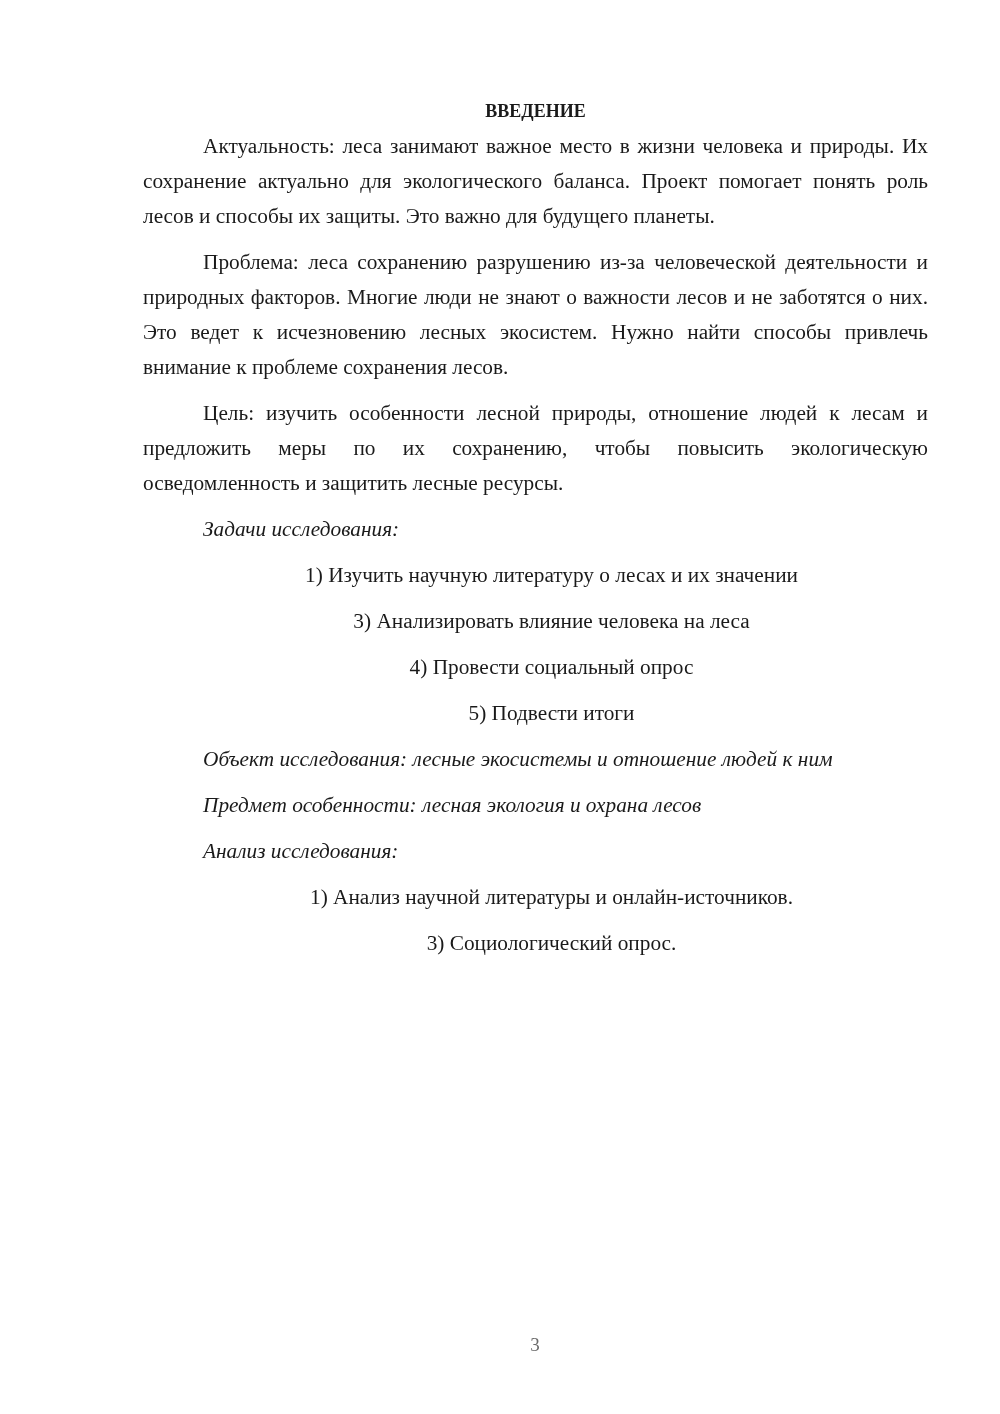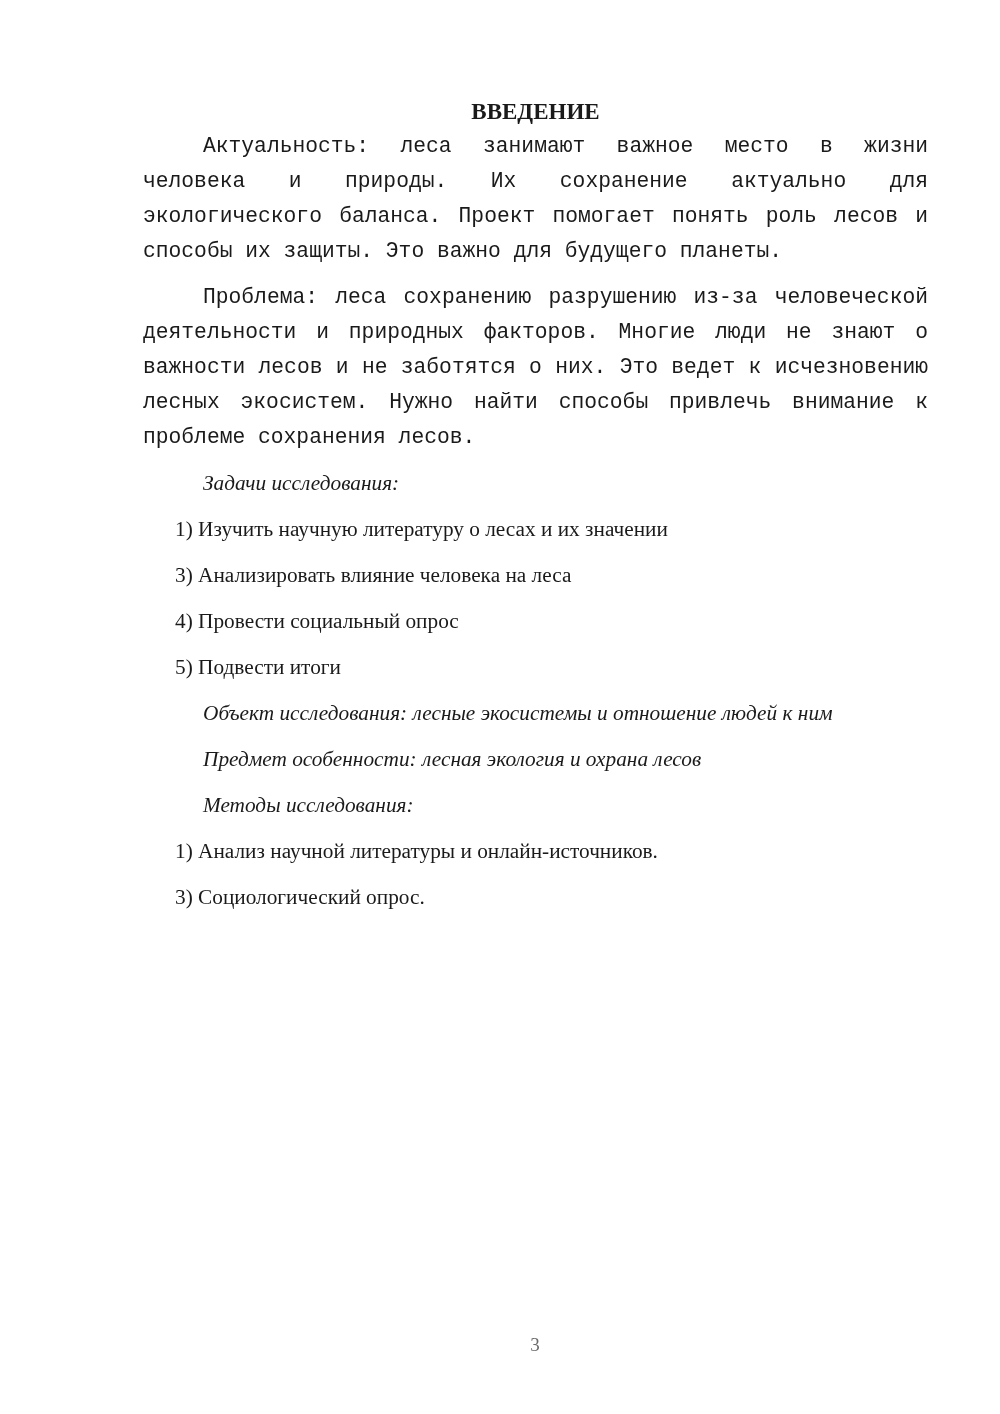--- a/index.html
+++ b/index.html
@@ -19,44 +19,44 @@
       position: absolute;
       left: 143px;
       top: 94px;
       width: 785px;
       font-size: 21.3px;
       line-height: 35px;
     }
     .title {
       text-align: center;
       font-weight: bold;
-      font-size: 23px;
+      font-size: 18px;
       line-height: 35px;
       margin: 0 0 0 0;
       height: 35px;
     }
     .para {
       text-align: justify;
       text-indent: 60px;
       margin: 0 0 11px 0;
-      font-family: Liberation Mono, monospace;
     }
     .label {
       text-indent: 60px;
       margin: 0 0 11px 0;
       font-style: italic;
     }
     .list {
       list-style: none;
       margin: 0;
       padding: 0;
     }
     .list-item {
       padding-left: 32px;
       margin: 0 0 11px 0;
+      text-align: center;
     }
     .page-number {
       position: absolute;
       left: 0;
       width: 1000px;
       top: 1333px;
       text-align: center;
       font-size: 19px;
       line-height: 24px;
       color: #6b6b6b;
@@ -67,36 +67,37 @@
 </head>
 <body>
 
 <div class="page">
   <div class="title">ВВЕДЕНИЕ</div>
 
   <p class="para">Актуальность: леса занимают важное место в жизни человека и природы. Их сохранение актуально для экологического баланса. Проект помогает понять роль лесов и способы их защиты. Это важно для будущего планеты.</p>
 
   <p class="para">Проблема: леса сохранению разрушению из-за человеческой деятельности и природных факторов. Многие люди не знают о важности лесов и не заботятся о них. Это ведет к исчезновению лесных экосистем. Нужно найти способы привлечь внимание к проблеме сохранения лесов.</p>
 
+  <p class="para">Цель: изучить особенности лесной природы, отношение людей к лесам и предложить меры по их сохранению, чтобы повысить экологическую осведомленность и защитить лесные ресурсы.</p>
 
   <p class="label">Задачи исследования:</p>
 
   <ul class="list">
     <li class="list-item">1) Изучить научную литературу о лесах и их значении</li>
     <li class="list-item">3) Анализировать влияние человека на леса</li>
     <li class="list-item">4) Провести социальный опрос</li>
     <li class="list-item">5) Подвести итоги</li>
   </ul>
 
   <p class="label">Объект исследования: лесные экосистемы и отношение людей к ним</p>
 
   <p class="label">Предмет особенности: лесная экология и охрана лесов</p>
 
 
-  <p class="label">Методы исследования:</p>
+  <p class="label">Анализ исследования:</p>
 
   <ul class="list">
     <li class="list-item">1) Анализ научной литературы и онлайн-источников.</li>
     <li class="list-item">3) Социологический опрос.</li>
   </ul>
 </div>
 
 <div class="page-number">3</div>
 
 </body></html>

